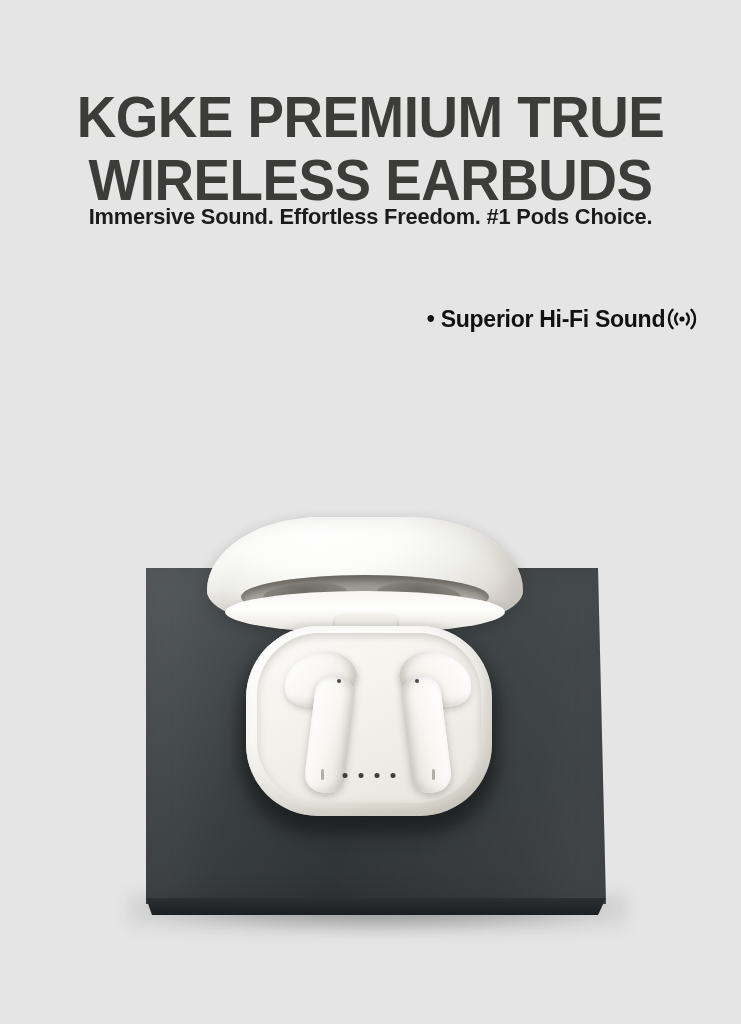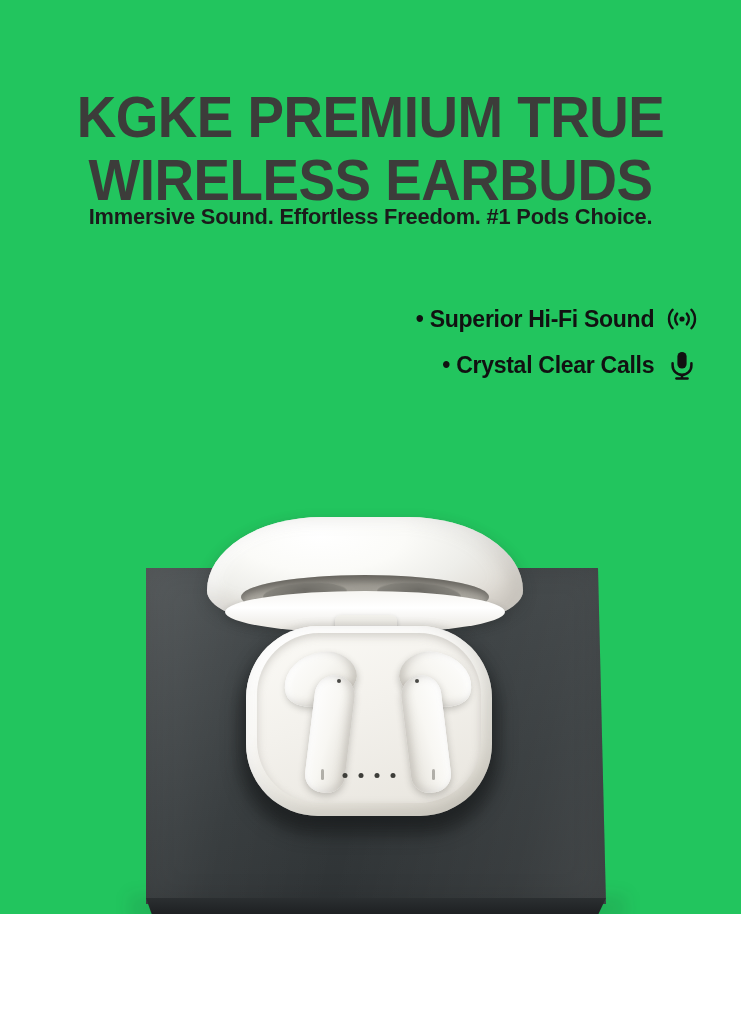--- a/index.html
+++ b/index.html
@@ -8,23 +8,23 @@
     padding: 0;
     background: #ffffff;
   }
   body {
     font-family: "Liberation Sans", sans-serif;
   }
 
   #poster {
     position: relative;
     width: 741px;
-    height: 914px;
+    height: 1024px;
     overflow: hidden;
-    background: #22c55e;
+    background: #e5e5e5;
     margin: 0 auto;
   }
 
   
   .headline {
     position: absolute;
     left: 0;
     top: 48px;
     width: 741px;
     text-align: center;
@@ -66,21 +66,20 @@
     top: 300px;
     width: 420px;
     display: flex;
     flex-direction: column;
     align-items: flex-end;
     gap: 8px;
   }
   .feature-row {
     display: flex;
     align-items: center;
-    gap: 11px;
     height: 38px;
   }
   .feature-text {
     color: #111111;
     font-family: "Liberation Sans", sans-serif;
     font-weight: bold;
     font-size: 23.5px;
     line-height: 26px;
     letter-spacing: -0.3px;
     white-space: nowrap;
@@ -350,31 +349,20 @@
           <path d="M12.2 11.6a8.2 8.2 0 0 0 0 10.8" stroke="#111111" stroke-width="2.4" fill="none" stroke-linecap="round"></path>
           <path d="M21.8 11.6a8.2 8.2 0 0 1 0 10.8" stroke="#111111" stroke-width="2.4" fill="none" stroke-linecap="round"></path>
           <path d="M7.6 7.8a13.6 13.6 0 0 0 0 18.4" stroke="#111111" stroke-width="2.4" fill="none" stroke-linecap="round"></path>
           <path d="M26.4 7.8a13.6 13.6 0 0 1 0 18.4" stroke="#111111" stroke-width="2.4" fill="none" stroke-linecap="round"></path>
         </svg>
       </span>
     </div>
 
 
 
-    <div class="feature-row">
-      <span class="feature-text"><span>•</span> <span>Crystal Clear Calls</span></span>
-      <span class="feature-icon">
-        <svg viewBox="0 0 34 34" width="34" height="34" aria-hidden="true">
-          <rect x="12.4" y="4" width="9.2" height="16.6" rx="4.6" ry="4.6" fill="#111111"></rect>
-          <path d="M7.6 15.2v2.2c0 5.2 4.2 9.4 9.4 9.4s9.4-4.2 9.4-9.4v-2.2" stroke="#111111" stroke-width="2.5" fill="none" stroke-linecap="round"></path>
-          <rect x="15.7" y="26" width="2.6" height="4" fill="#111111"></rect>
-          <rect x="10.2" y="29.2" width="13.6" height="2.5" rx="1.2" ry="1.2" fill="#111111"></rect>
-        </svg>
-      </span>
-    </div>
 
   </div>
 
   <div class="stage">
 
     <div class="slab-shadow"></div>
     <div class="slab-top"></div>
     <div class="slab-sheen"></div>
     <div class="slab-edge"></div>
 

